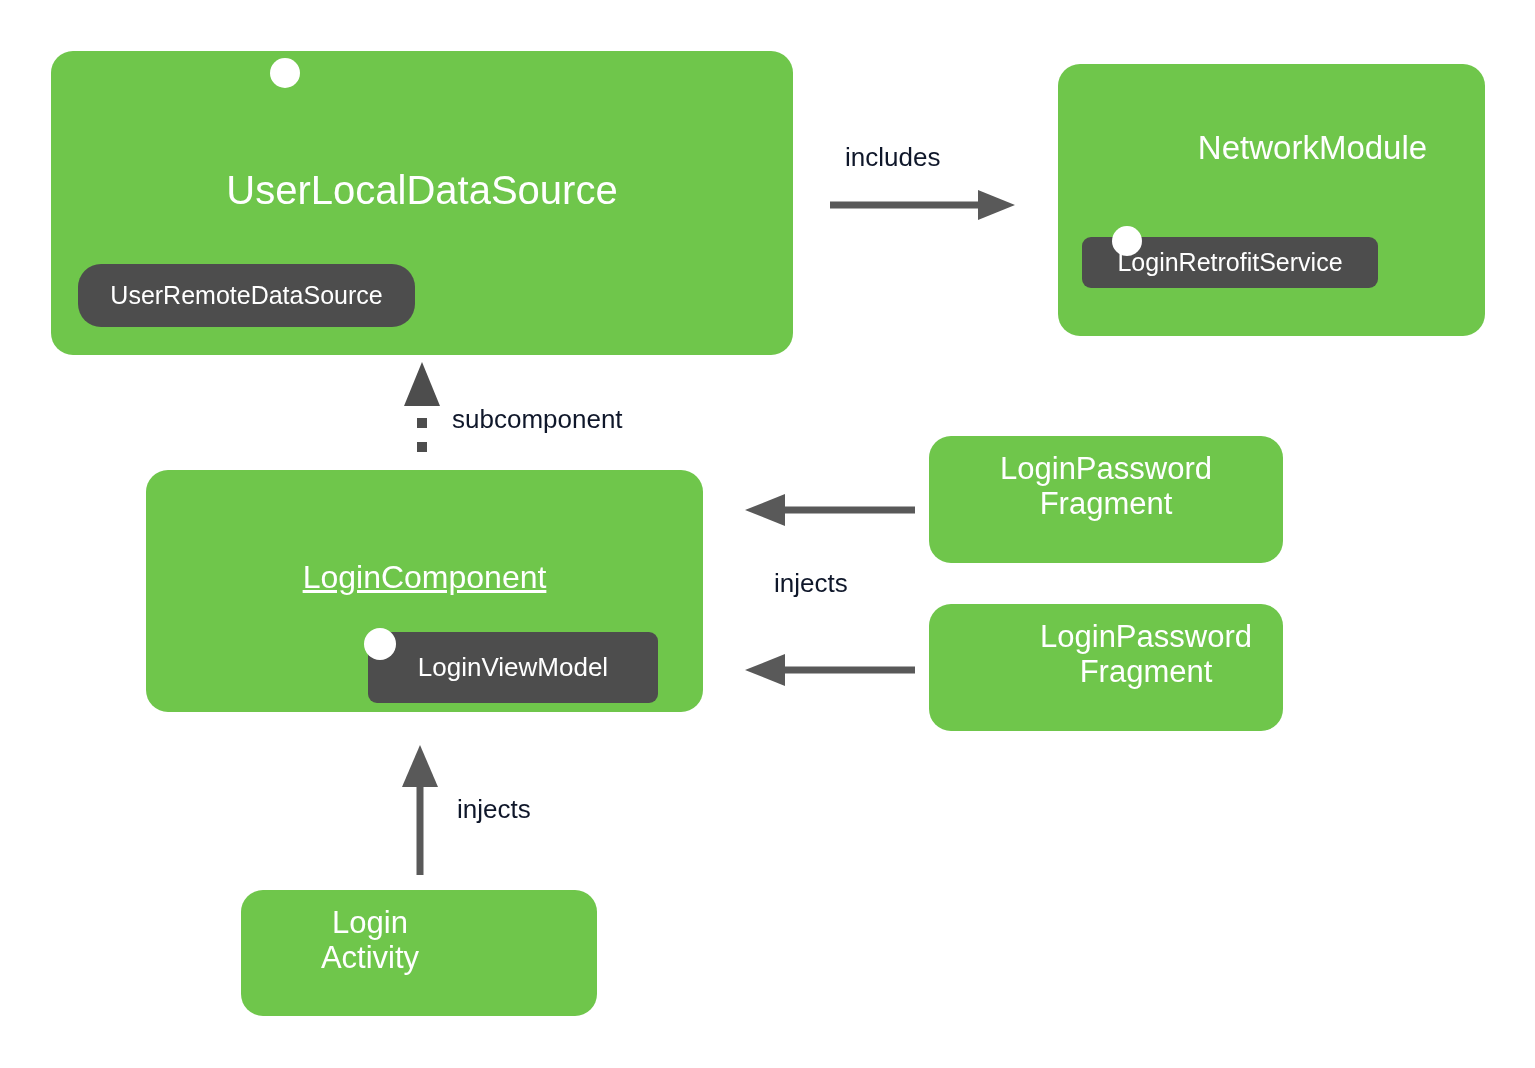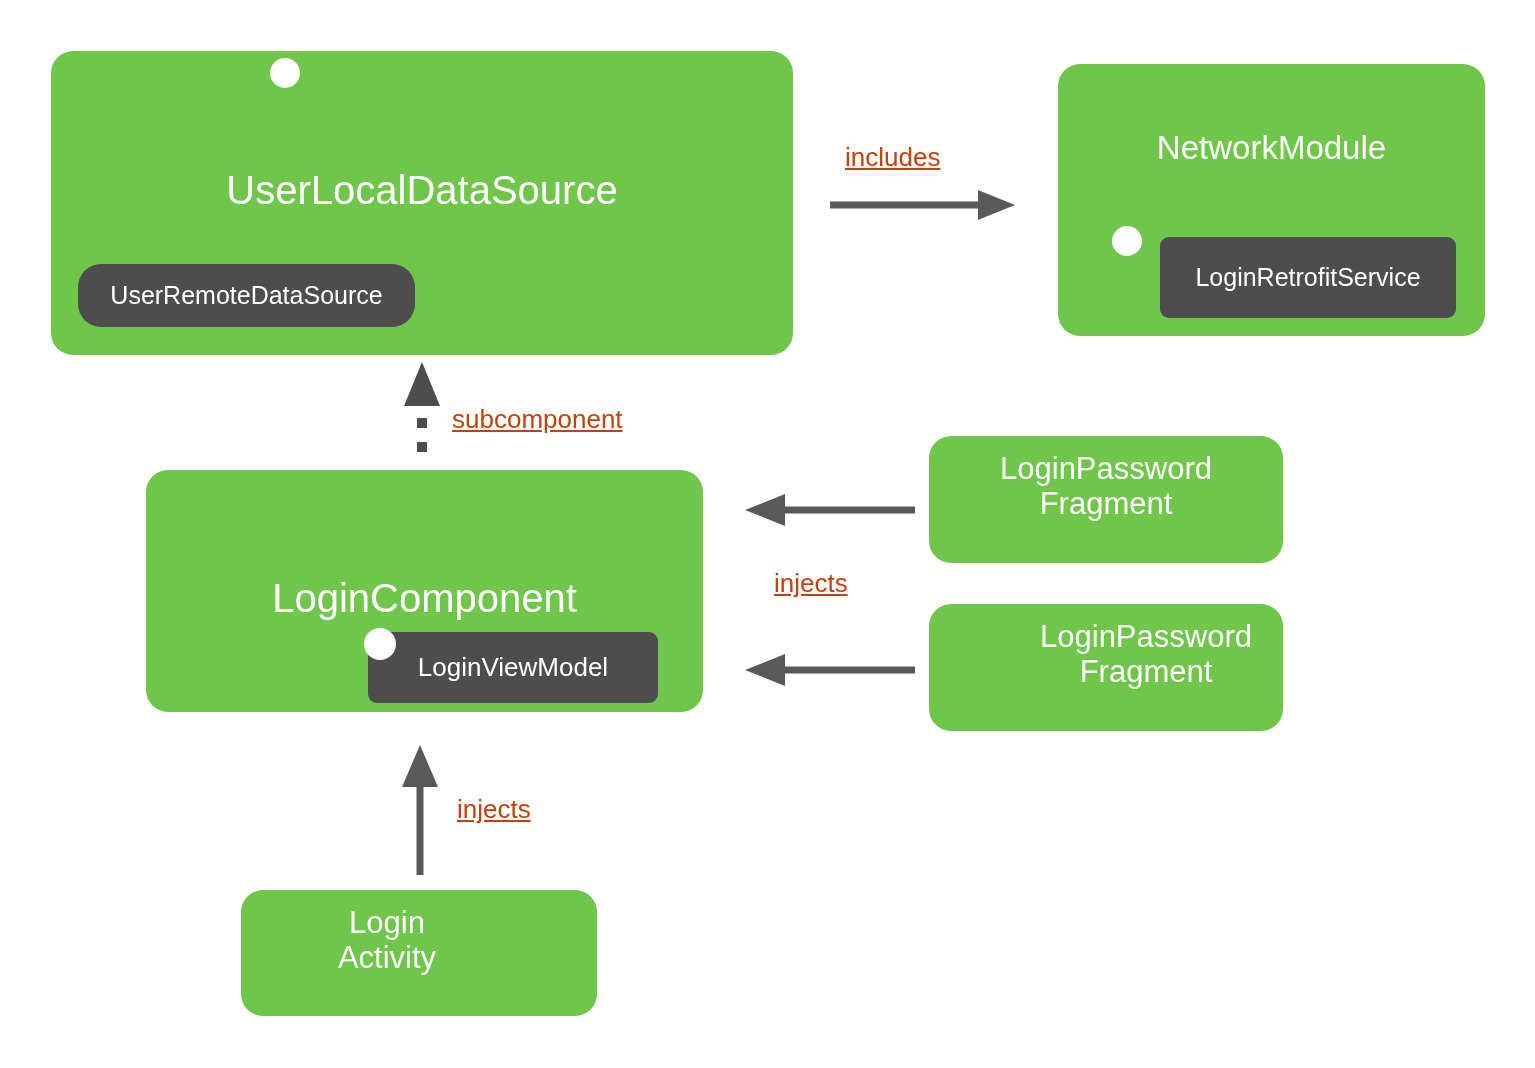--- a/index.html
+++ b/index.html
@@ -47,57 +47,56 @@
     font-weight: 400;
     white-space: nowrap;
   }
   .dot {
     position: absolute;
     background: #ffffff;
     border-radius: 50%;
   }
   .edge-label {
     position: absolute;
-    color: #c2410c;
+    color: #0f172a;
     white-space: nowrap;
-    text-decoration: underline;
   }
   .arrow-svg {
     position: absolute;
     overflow: visible;
   }
 
   
   #app-component   { left: 51px;   top: 51px;  width: 742px; height: 304px; }
   #network-module  { left: 1058px; top: 64px;  width: 427px; height: 272px; }
   #login-component { left: 146px;  top: 470px; width: 557px; height: 242px; }
   #login-username  { left: 929px;  top: 436px; width: 354px; height: 127px; }
   #login-password  { left: 929px;  top: 604px; width: 354px; height: 127px; }
   #login-activity  { left: 241px;  top: 890px; width: 356px; height: 126px; }
 
   #app-component-title   { top: 168px;  font-size: 40px; }
-  #network-module-title  { top: 130px;  font-size: 33px; }
-  #login-component-title { top: 576px;  font-size: 40px; }
+  #network-module-title  { top: 130px;  font-size: 33px; padding-left: 41px; }
+  #login-component-title { top: 560px;  font-size: 32px; text-decoration: underline; }
   #login-username-title  { top: 452px;  font-size: 31px; }
   #login-password-title  { top: 620px;  font-size: 31px; margin-left: 40px; }
   #login-activity-title  { top: 906px;  font-size: 31px; }
 
   
   #app-component-title   { left: 51px;   width: 742px; }
   #network-module-title  { left: 1058px; width: 427px; }
   #login-component-title { left: 146px;  width: 557px; }
   #login-username-title  { left: 929px;  width: 354px; }
   #login-password-title  { left: 929px;  width: 354px; }
-  #login-activity-title  { left: 241px;  width: 292px; }
+  #login-activity-title  { left: 224px;  width: 292px; }
 
   
   #chip-user-repository      { left: 272px; top: 64px;  width: 301px; height: 69px; font-size: 26px; }
   #chip-user-remote-ds       { left: 78px;  top: 264px; width: 337px; height: 63px; font-size: 25px; border-radius: 23px; }
   #chip-user-local-ds        { left: 461px; top: 264px; width: 305px; height: 63px; font-size: 25px; }
-  #chip-login-retrofit       { left: 1160px;top: 237px; width: 296px; height: 81px; font-size: 25px; }
+  #chip-login-retrofit       { left: 1082px;top: 237px; width: 296px; height: 51px; font-size: 25px; }
   #chip-login-viewmodel      { left: 368px; top: 632px; width: 290px; height: 71px; font-size: 26px; }
 
   #dot-user-repository  { left: 270px;  top: 58px;  width: 30px; height: 30px; }
   #dot-login-retrofit   { left: 1112px; top: 226px; width: 30px; height: 30px; }
   #dot-login-viewmodel  { left: 364px;  top: 628px; width: 32px; height: 32px; }
 
   
   #label-includes     { left: 845px; top: 142px; font-size: 26px; }
   #label-subcomponent { left: 452px; top: 404px; font-size: 26px; }
   #label-injects-frag { left: 774px; top: 568px; font-size: 26px; }

